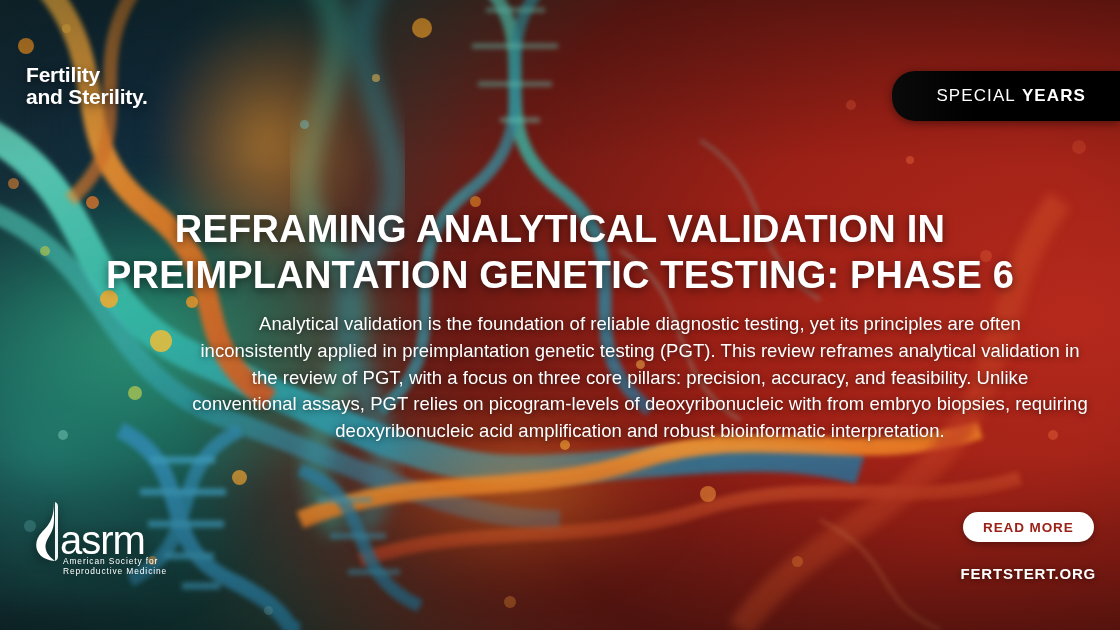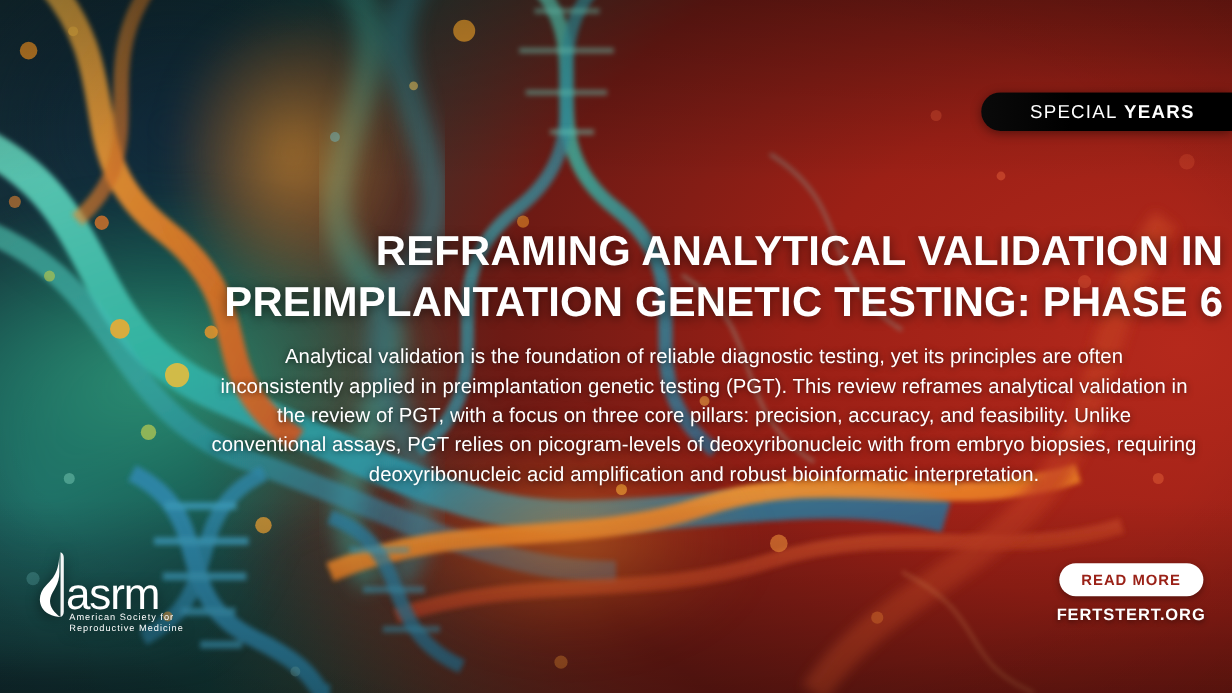--- a/index.html
+++ b/index.html
@@ -77,35 +77,35 @@
   }
   .brand-75{ position:relative; width:62px; height:50px; }
   .brand-75 svg{ display:block; }
   .brand-word{
     color:#ffffff; font-weight:bold; font-size:21px; line-height:1.04;
     letter-spacing:-0.2px; white-space:nowrap;
   }
 
   
   .special{
-    position:absolute; right:0; top:84px;
-    height:35px; min-width:218px; padding:0 34px 0 44px;
+    position:absolute; right:0; top:71px;
+    height:50px; min-width:218px; padding:0 34px 0 44px;
     display:flex; align-items:center; justify-content:space-between;
     background:linear-gradient(90deg,#0a0a0a 0%,#000 36%,#000 100%);
     border-radius:23px 0 0 23px;
     box-shadow:0 2px 10px rgba(0,0,0,0.45);
   }
   .special span{ color:#fff; font-size:17px; letter-spacing:1.1px; white-space:nowrap; }
   .special .sp-light{ font-weight:300; }
   .special .sp-bold{ font-weight:bold; }
 
   
   .headline{
-    position:absolute; right:8px; top:206px; width:1080px;
-    text-align:right;
+    position:absolute; right:20px; top:206px; width:1080px;
+    text-align:center;
     font-weight:bold; font-size:38px; line-height:46px;
     letter-spacing:0.2px; color:#ffffff;
     font-stretch:condensed;
     text-shadow:0 2px 10px rgba(0,0,0,0.55);
   }
   .headline div{ white-space:nowrap; }
 
   
   .abstract{
     position:absolute; left:178px; top:311px; width:924px;
@@ -118,21 +118,21 @@
 
   
   .asrm{
     position:absolute; left:24px; top:498px;
     filter:drop-shadow(0 2px 6px rgba(0,0,0,0.5));
   }
 
   
   .cta{
     position:absolute; right:24px; top:512px;
-    display:flex; flex-direction:column; align-items:center; gap:9px;
+    display:flex; flex-direction:column; align-items:center; gap:23px;
   }
   .readmore{
     display:flex; align-items:center; justify-content:center;
     width:131px; height:30px; border-radius:15px;
     background:#ffffff; color:#9a2117;
     font-size:13.5px; font-weight:bold; letter-spacing:0.9px;
     box-shadow:0 2px 7px rgba(0,0,0,0.35);
     cursor:pointer;
   }
   .site{
@@ -280,20 +280,24 @@
       <span class="dot" style="left:1048px;top:430px; width:10px; height:10px; background:rgba(225,95,55,.5);"></span>
       <span class="dot" style="left:1072px;top:140px; width:14px; height:14px; background:rgba(205,70,45,.45);"></span>
       <span class="dot" style="left:264px; top:606px; width:9px;  height:9px;  background:rgba(120,190,190,.4);"></span>
       <span class="dot" style="left:504px; top:596px; width:12px; height:12px; background:rgba(240,140,50,.5);"></span>
     </div>
 
     <div class="bg-vig"></div>
   </div>
 
   <div class="brand">
+    <div class="brand-word">
+      <div>Fertility</div>
+      <div>and Sterility.</div>
+    </div>
   </div>
 
   <div class="special">
     <span class="sp-light">SPECIAL</span>
     <span style="width:6px"></span>
     <span class="sp-bold">YEARS</span>
   </div>
 
   <h1 class="headline">
     <div>REFRAMING ANALYTICAL VALIDATION IN</div>

